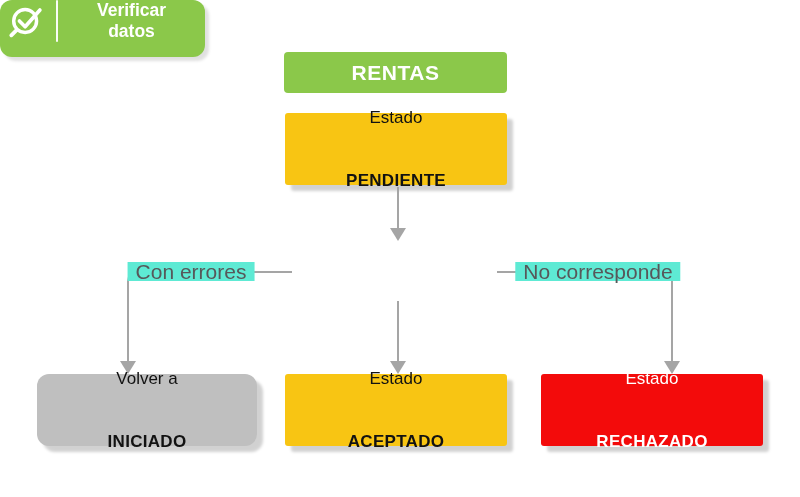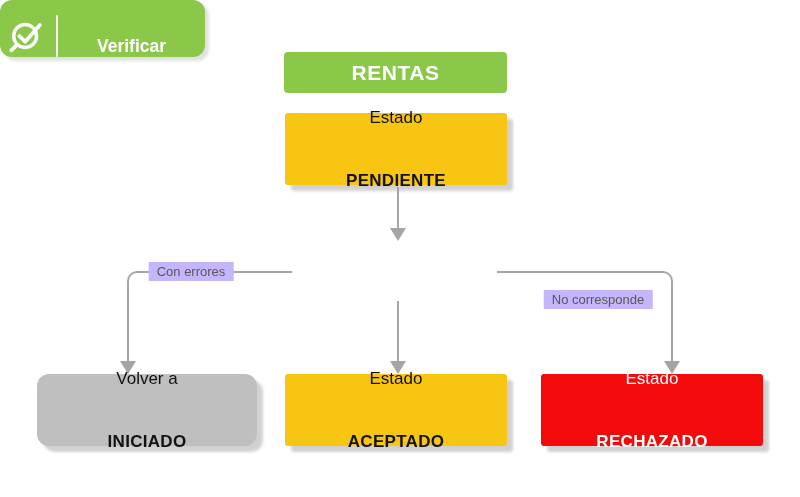--- a/index.html
+++ b/index.html
@@ -46,21 +46,21 @@
   .node-rechazado {
     left: 541px; top: 374px; width: 222px; height: 72px;
     background: var(--red); border-radius: 3px; color: var(--text_light);
   }
   .l1 { font-size: 17px; line-height: 23px; }
   .l2 { font-size: 17px; line-height: 23px; font-weight: bold; letter-spacing: 0.3px; }
 
   .node-verificar {
     left: 292px; top: 243px; width: 205px; height: 57px;
     background: var(--green); border-radius: 12px;
-    display: flex; flex-direction: row; align-items: flex-end;
+    display: flex; flex-direction: row; align-items: flex-start;
     color: var(--text_light);
     box-shadow: 4px 4px 3px rgba(0,0,0,0.12);
   }
   .vf-icon { width: 56px; display: flex; justify-content: center; align-items: center; }
   .vf-divider { width: 2px; height: 42px; background: rgba(255,255,255,0.95); border-radius: 1px; }
   .vf-text { flex: 1; font-weight: bold; font-size: 17.5px; line-height: 21px; text-align: center; }
 
   
   .vline { position: absolute; width: 2px; background: var(--line); }
   .line-top  { left: 397px; top: 187px; height: 41px; }
@@ -86,28 +86,28 @@
     border-top: 13px solid var(--line);
   }
   .head-top   { left: 390px; top: 228px; }
   .head-mid   { left: 390px; top: 361px; }
   .head-left  { left: 120px; top: 361px; }
   .head-right { left: 664px; top: 361px; }
 
   .edge-label {
     position: absolute; top: 262px;
     transform: translateX(-50%);
-    background: #c4b5fd;
+    background: #5eead4;
     color: var(--label_text);
-    font-size: 13px; line-height: 19px;
+    font-size: 21px; line-height: 19px;
     padding: 0 8px;
     white-space: nowrap;
   }
   .edge-label-left  { left: 191px; }
-  .edge-label-right { left: 598px; margin-top: 28px; }
+  .edge-label-right { left: 598px; }
 </style>
 </head>
 <body>
 
 <div class="canvas">
 
   <div class="node node-rentas">
     <span>RENTAS</span>
   </div>
 
@@ -123,20 +123,21 @@
     <span class="vf-icon">
       <svg width="42" height="42" viewBox="0 0 44 44" aria-hidden="true">
         <circle cx="19" cy="22" r="12" fill="none" stroke="#ffffff" stroke-width="3.6"></circle>
         <line x1="10" y1="31.5" x2="4.5" y2="37" stroke="#ffffff" stroke-width="4" stroke-linecap="round"></line>
         <polyline points="13,22 19,28 34.5,10.5" fill="none" stroke="#ffffff" stroke-width="3.8" stroke-linecap="round" stroke-linejoin="round"></polyline>
       </svg>
     </span>
     <span class="vf-divider"></span>
     <span class="vf-text">
       <span style="display:block">Verificar</span>
+      <span style="display:block">datos</span>
     </span>
   </div>
 
   <div class="connector-left"></div>
   <div class="arrowhead head-left"></div>
   <span class="edge-label edge-label-left">Con errores</span>
 
   <div class="connector-right"></div>
   <div class="arrowhead head-right"></div>
   <span class="edge-label edge-label-right">No corresponde</span>

